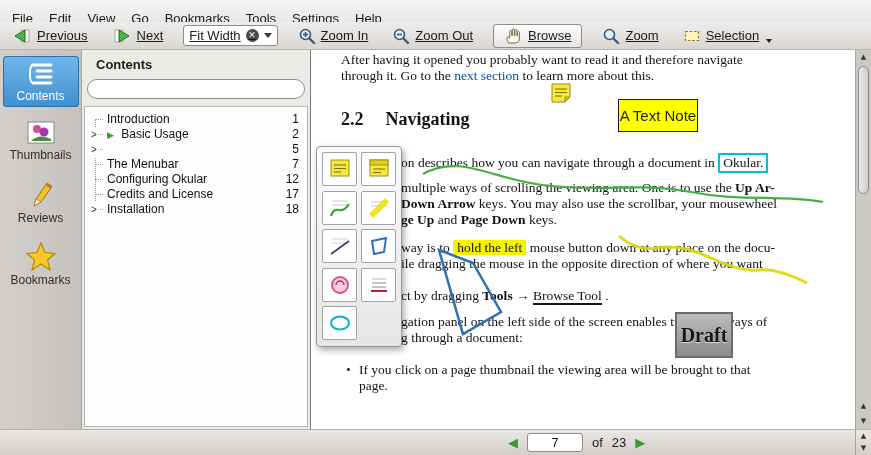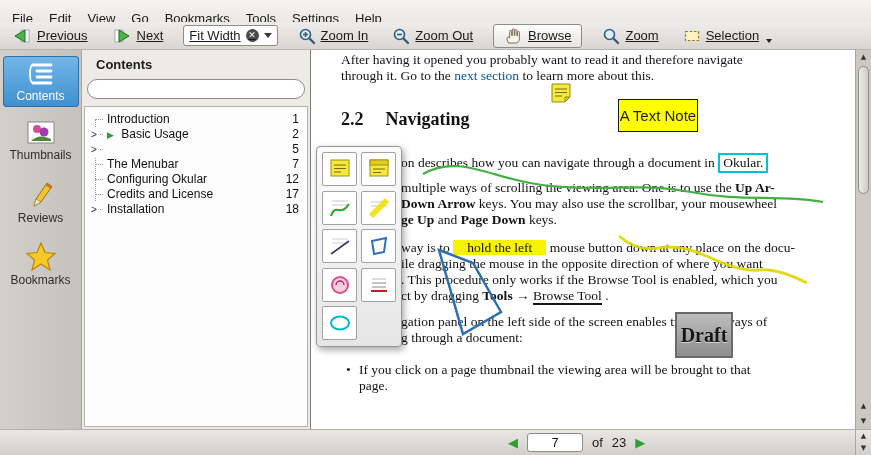--- a/index.html
+++ b/index.html
@@ -39,21 +39,21 @@
   .tree-row .cur { font-family:"DejaVu Sans",sans-serif; font-size:9px; color:#2fa02f; margin-right:4px; }
   .tree-row .page { position:absolute; right:8px; top:0; }
 
   
   .docview { position:absolute; top:50px; left:310px; width:545px; bottom:26px; background:#fff; border-left:1px solid #7d7975; font-family:"Liberation Serif","DejaVu Serif",serif; font-size:13.5px; color:#121212; overflow:hidden; }
   .dline { position:absolute; white-space:nowrap; line-height:16px; }
   .link { color:#0057ae; }
   .heading { position:absolute; top:59px; left:30px; font-size:18px; font-weight:bold; white-space:nowrap; }
   .heading .hsp { margin-left:22px; }
   .okbox { border:2px solid #00c2d6; padding:0 3px 1px; }
-  .hl { background:#f6f200; padding:0 14px; }
+  .hl { background:#f6f200; padding:0 4px; }
   .ul-anno { border-bottom:2px solid #161616; }
   .text-note { position:absolute; left:307px; top:49px; width:80px; height:33px; background:#ffff00; border:1px solid #1a1a1a; display:flex; align-items:center; justify-content:center; font-family:"Liberation Sans",sans-serif; font-size:15px; color:#222; }
   .note-ic { position:absolute; left:240px; top:33px; }
   .stamp { position:absolute; left:364px; top:262px; width:58px; height:46px; background:linear-gradient(#bdbdbd,#8d8d8d); border:2px solid #6a6a6a; display:flex; align-items:center; justify-content:center; font-family:"Liberation Serif",serif; font-weight:bold; font-size:20px; color:#161616; text-shadow:0 1px 0 #d8d8d8; z-index:3; }
   .anno-svg { position:absolute; top:0; left:0; z-index:2; pointer-events:none; }
 
   
   .palette { position:absolute; left:5px; top:96px; width:86px; height:201px; background:linear-gradient(#fbfbfb,#e6e6e6); border:1px solid #969696; border-radius:4px; box-shadow:2px 3px 7px rgba(0,0,0,0.35); padding:5px; display:grid; grid-template-columns:1fr 1fr; gap:4px; z-index:4; }
   .ptool { background:#fff; border:1px solid #a2a2a2; border-radius:2px; display:flex; align-items:center; justify-content:center; height:34px; }
 
@@ -240,21 +240,20 @@
   <div class="text-note">A Text Note</div>
 
   <div class="dline" style="top:105px;left:90px"><span>on describes how you can navigate through a document in </span><span class="okbox">Okular.</span></div>
 
   <div class="dline" style="top:130px;left:90px"><span>multiple ways of scrolling the viewing area. One is to use the </span><b>Up Ar-</b></div>
   <div class="dline" style="top:146px;left:90px"><b>Down Arrow</b><span> keys. You may also use the scrollbar, your mousewheel</span></div>
   <div class="dline" style="top:162px;left:90px"><b>ge Up</b><span> and </span><b>Page Down</b><span> keys.</span></div>
 
   <div class="dline" style="top:190px;left:90px"><span>way is to </span><span class="hl">hold the left</span><span> mouse button down at any place on the docu-</span></div>
   <div class="dline" style="top:206px;left:90px"><span>ile dragging the mouse in the opposite direction of where you want</span></div>
-  <div class="dline" style="top:222px;left:90px"><span>. This procedure only works if the Browse Tool is enabled, which you</span></div>
   <div class="dline" style="top:238px;left:90px"><span>ct by dragging </span><b>Tools</b><span> → </span><span class="ul-anno">Browse Tool</span><span> .</span></div>
 
   <div class="dline" style="top:264px;left:90px"><span>gation panel on the left side of the screen enables two more ways of</span></div>
   <div class="dline" style="top:280px;left:90px"><span>g through a document:</span></div>
 
   <div class="dline" style="top:312px;left:35px"><span>•</span></div>
   <div class="dline" style="top:312px;left:48px"><span>If you click on a page thumbnail the viewing area will be brought to that</span></div>
   <div class="dline" style="top:328px;left:48px"><span>page.</span></div>
 
   <svg class="anno-svg" width="545" height="379" viewBox="0 0 545 379">

